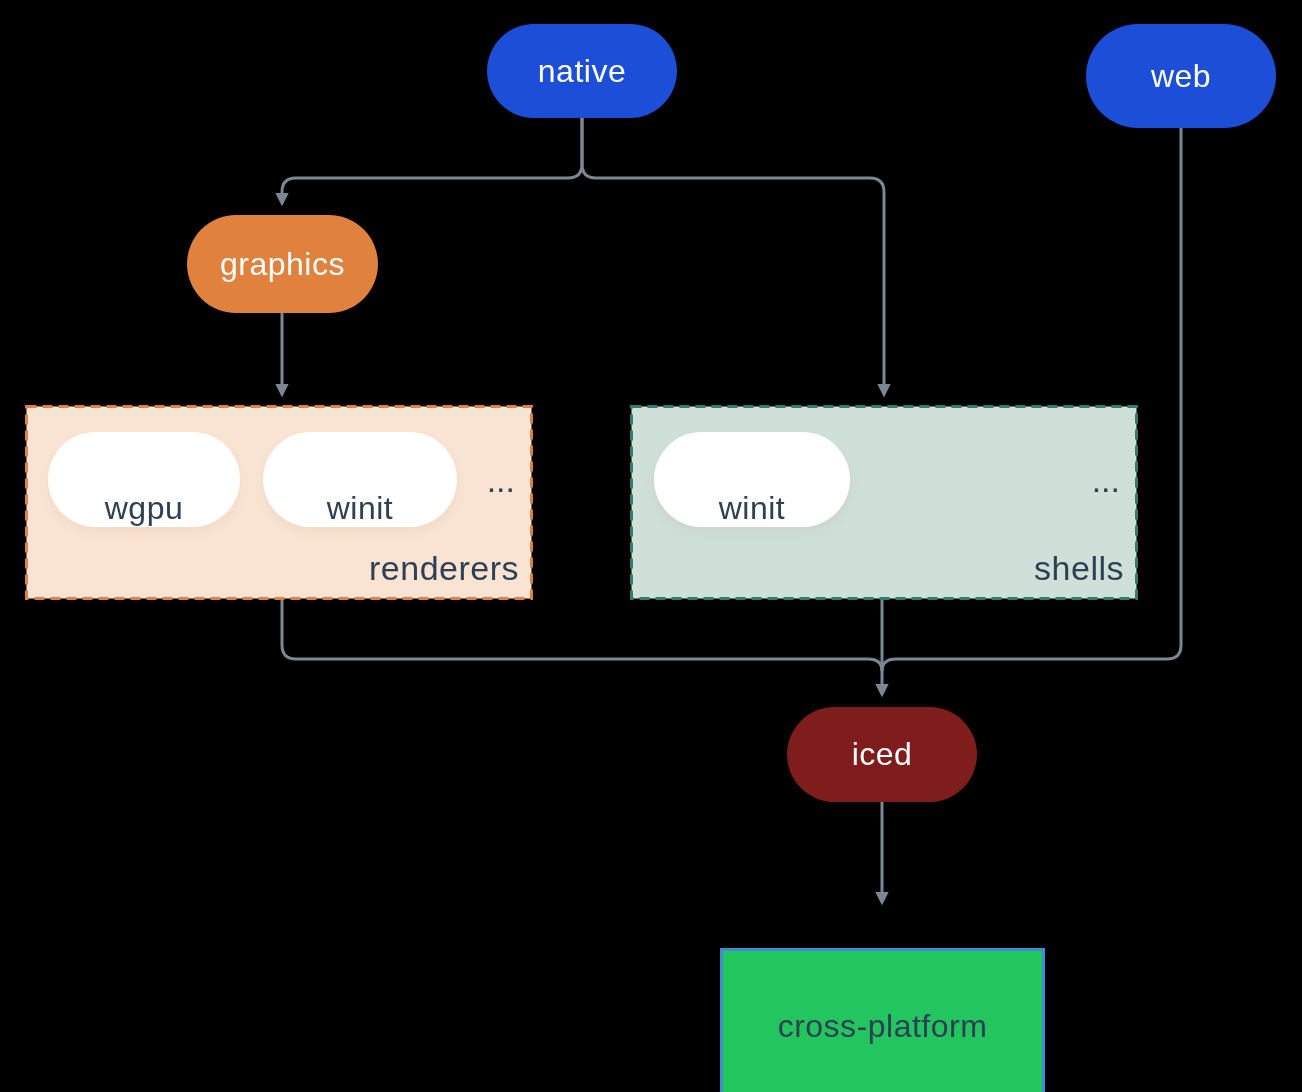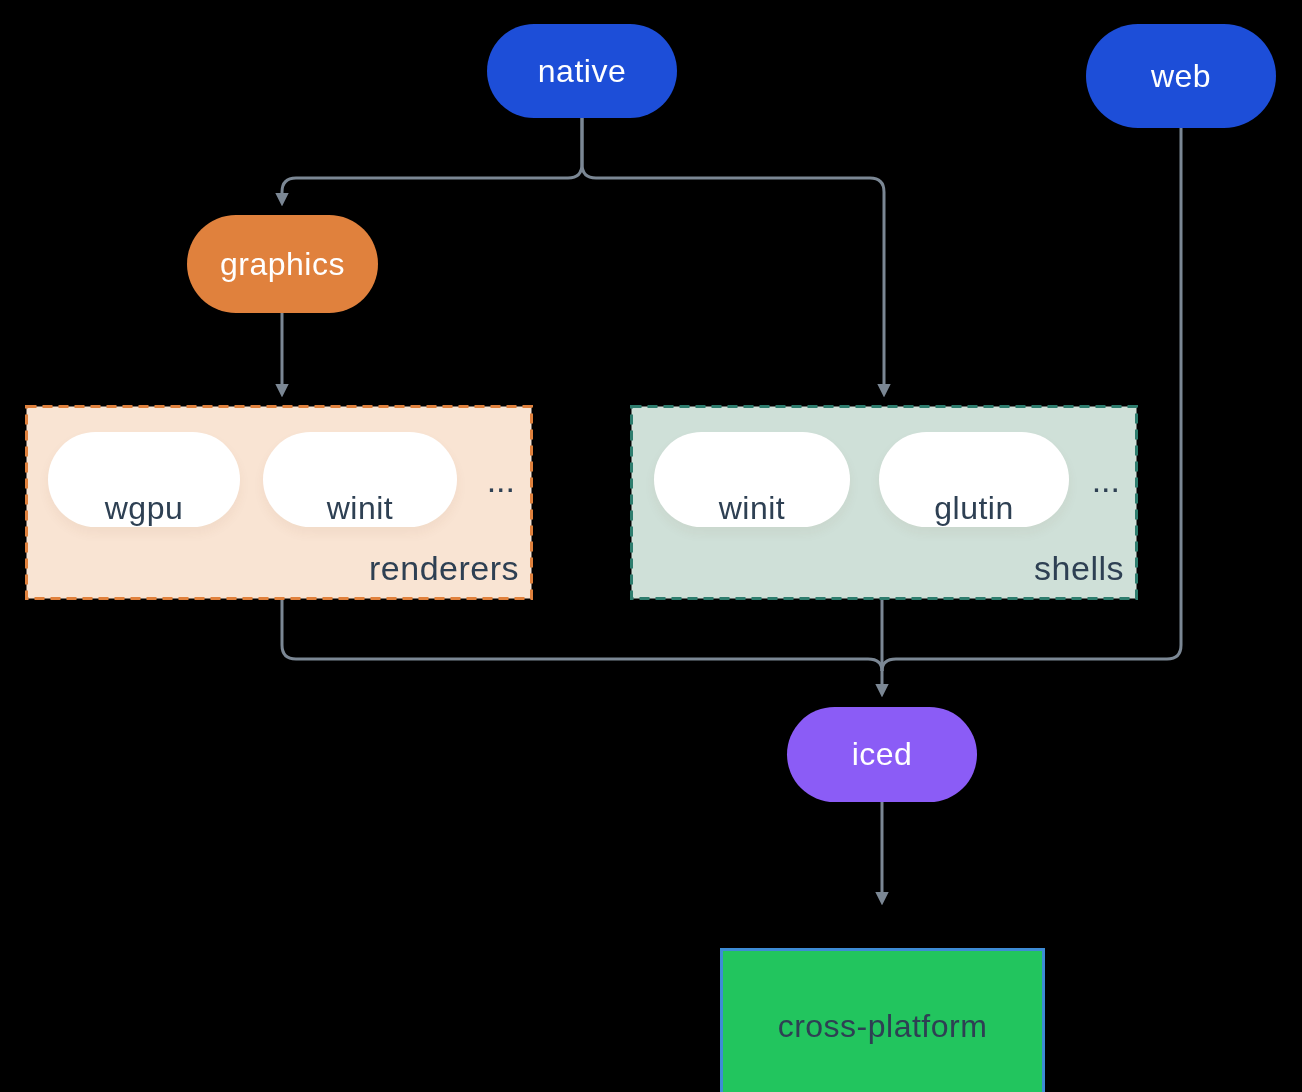--- a/index.html
+++ b/index.html
@@ -21,21 +21,21 @@
     display: flex;
     align-items: center;
     justify-content: center;
     border-radius: 999px;
     color: #ffffff;
     font-size: 32px;
     letter-spacing: 0.5px;
   }
   .pill.purple { background: #1d4ed8; }
   .pill.orange { background: #e0813d; }
-  .pill.blue   { background: #8b5cf6; }
+  .pill.blue   { background: #7f1d1d; }
   .group {
     position: absolute;
     
   }
   .chip {
     position: absolute;
     background: #ffffff;
     border-radius: 999px;
     display: flex;
     align-items: flex-end;
@@ -135,23 +135,20 @@
       <span>winit</span>
     </div>
     <span class="dots">...</span>
     <span class="group-label">renderers</span>
   </div>
 
   <div class="group" id="group-shells">
     <div class="chip" id="chip-winit">
       <span>winit</span>
     </div>
-    <div class="chip" id="chip-glutin">
-      <span>glutin</span>
-    </div>
     <span class="dots">...</span>
     <span class="group-label">shells</span>
   </div>
 
   <div class="pill blue" id="node-iced">
     <span>iced</span>
   </div>
 
   <div class="app-box">
     <div>cross-platform</div>

